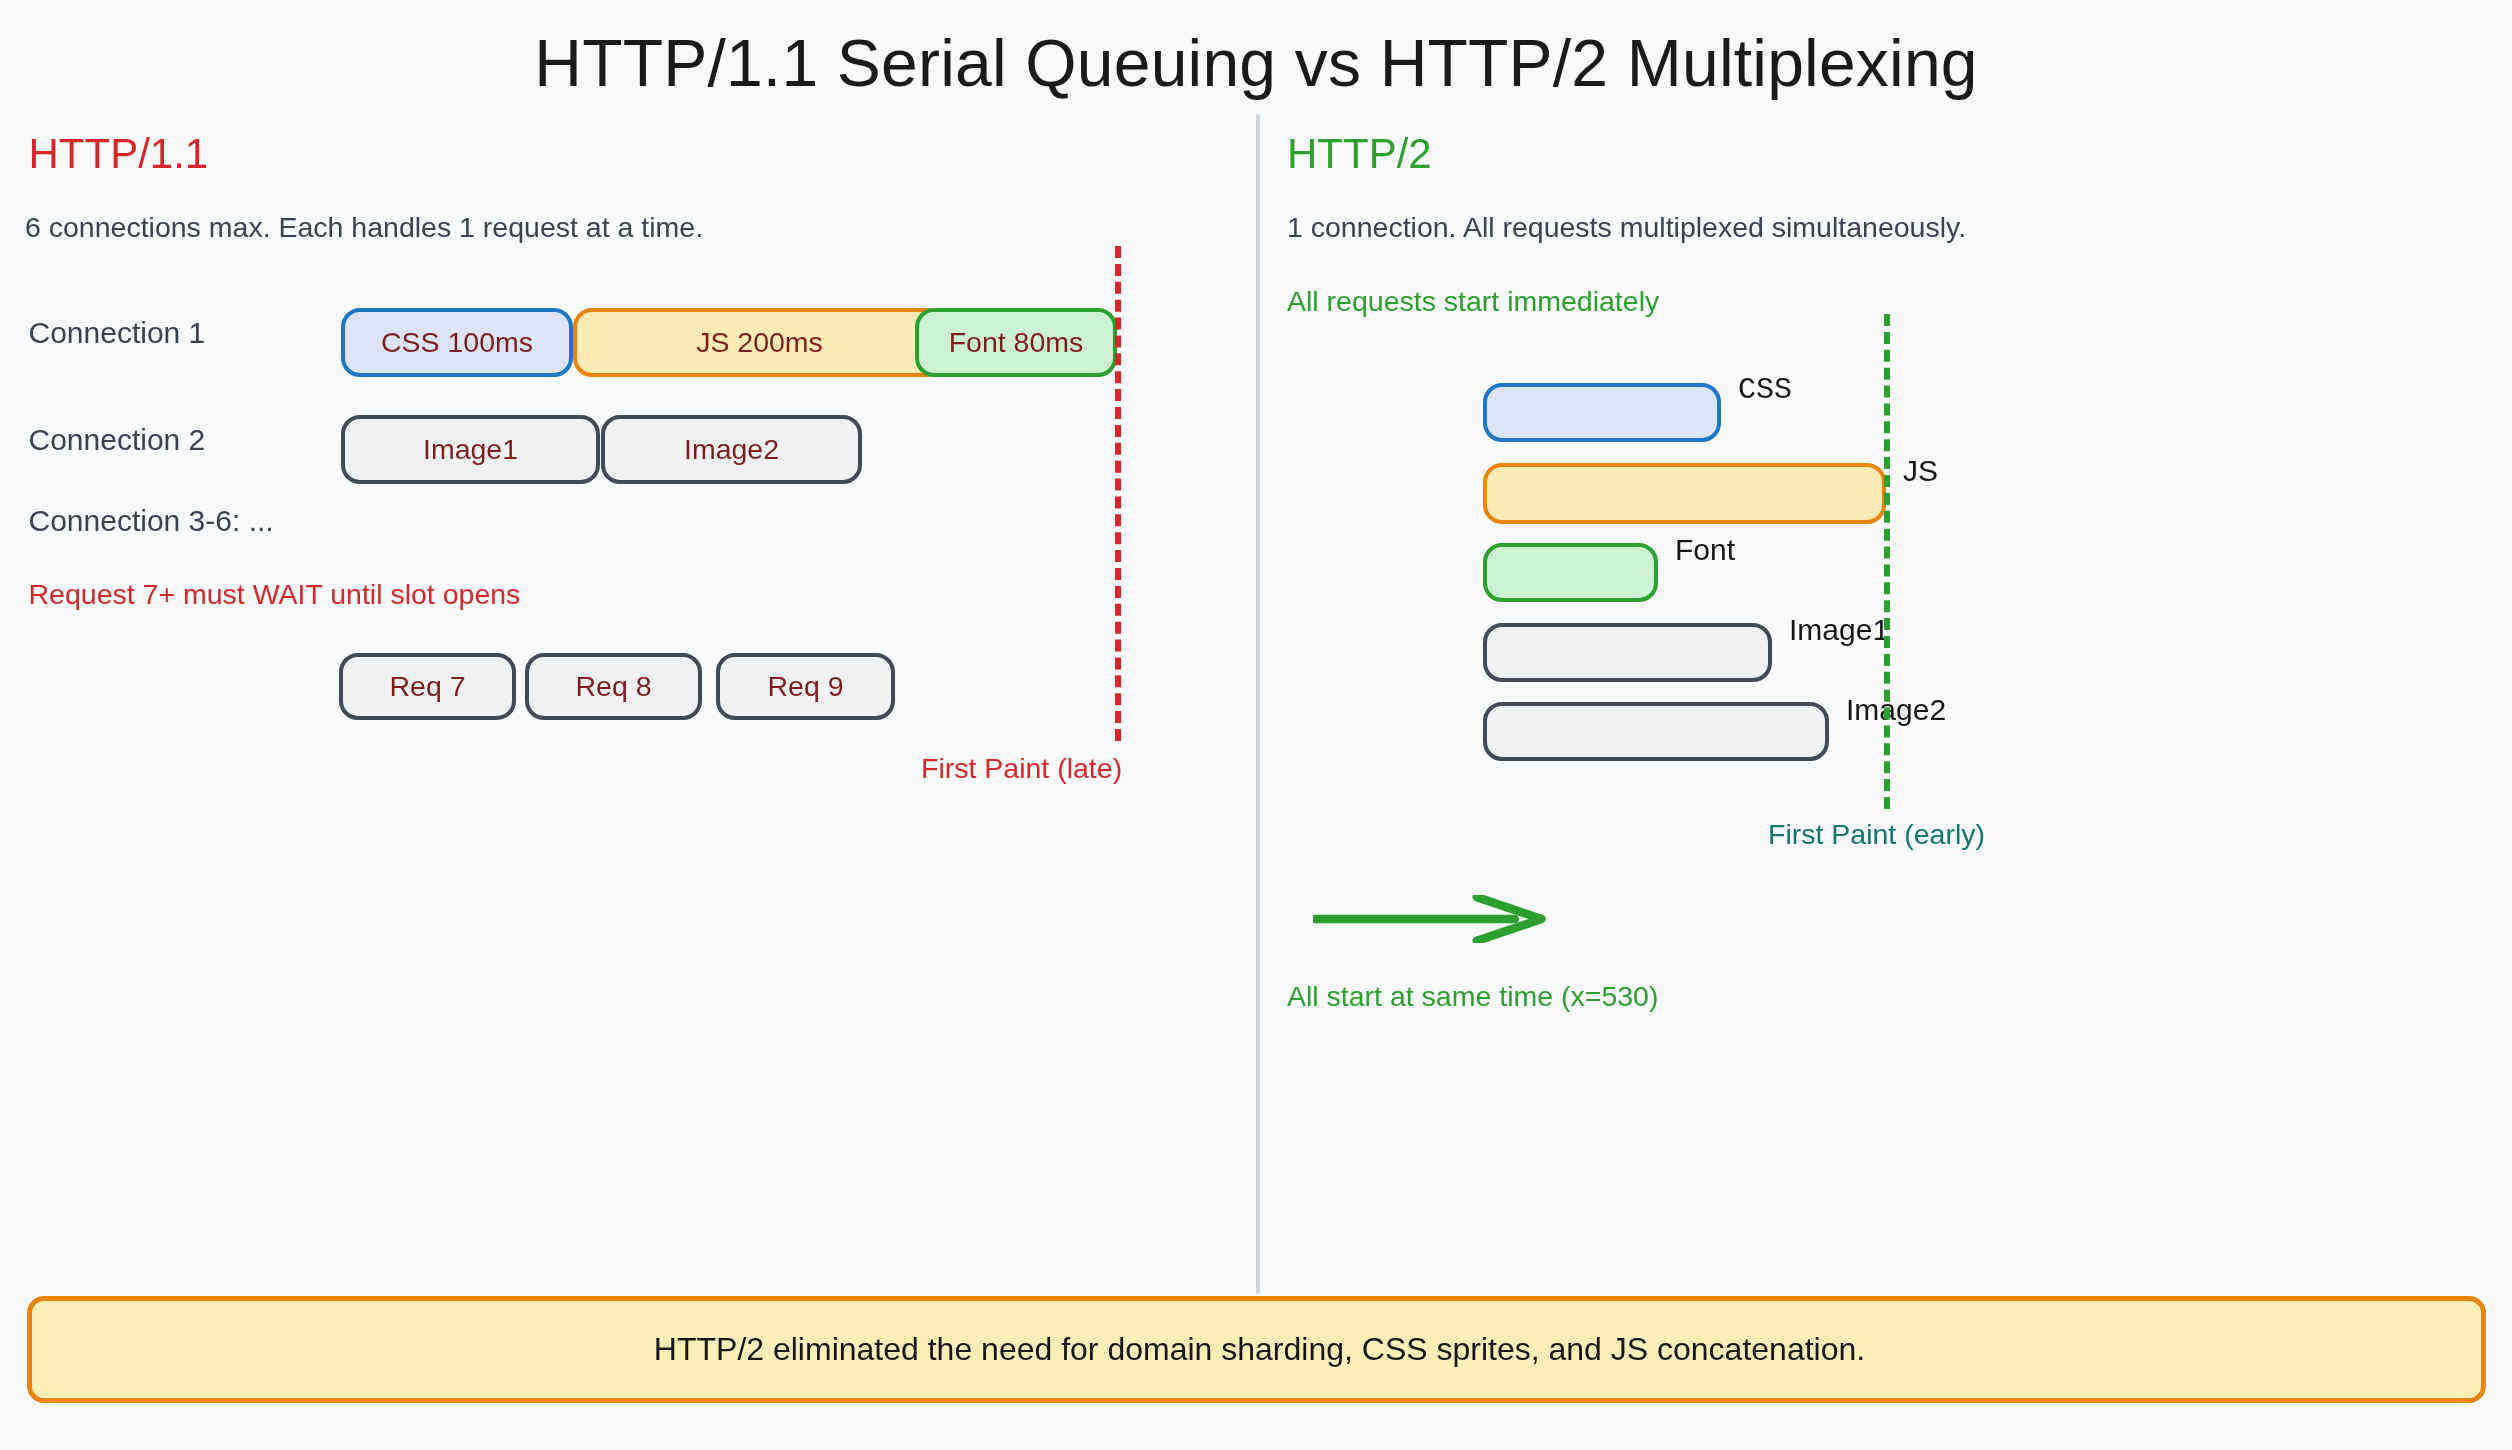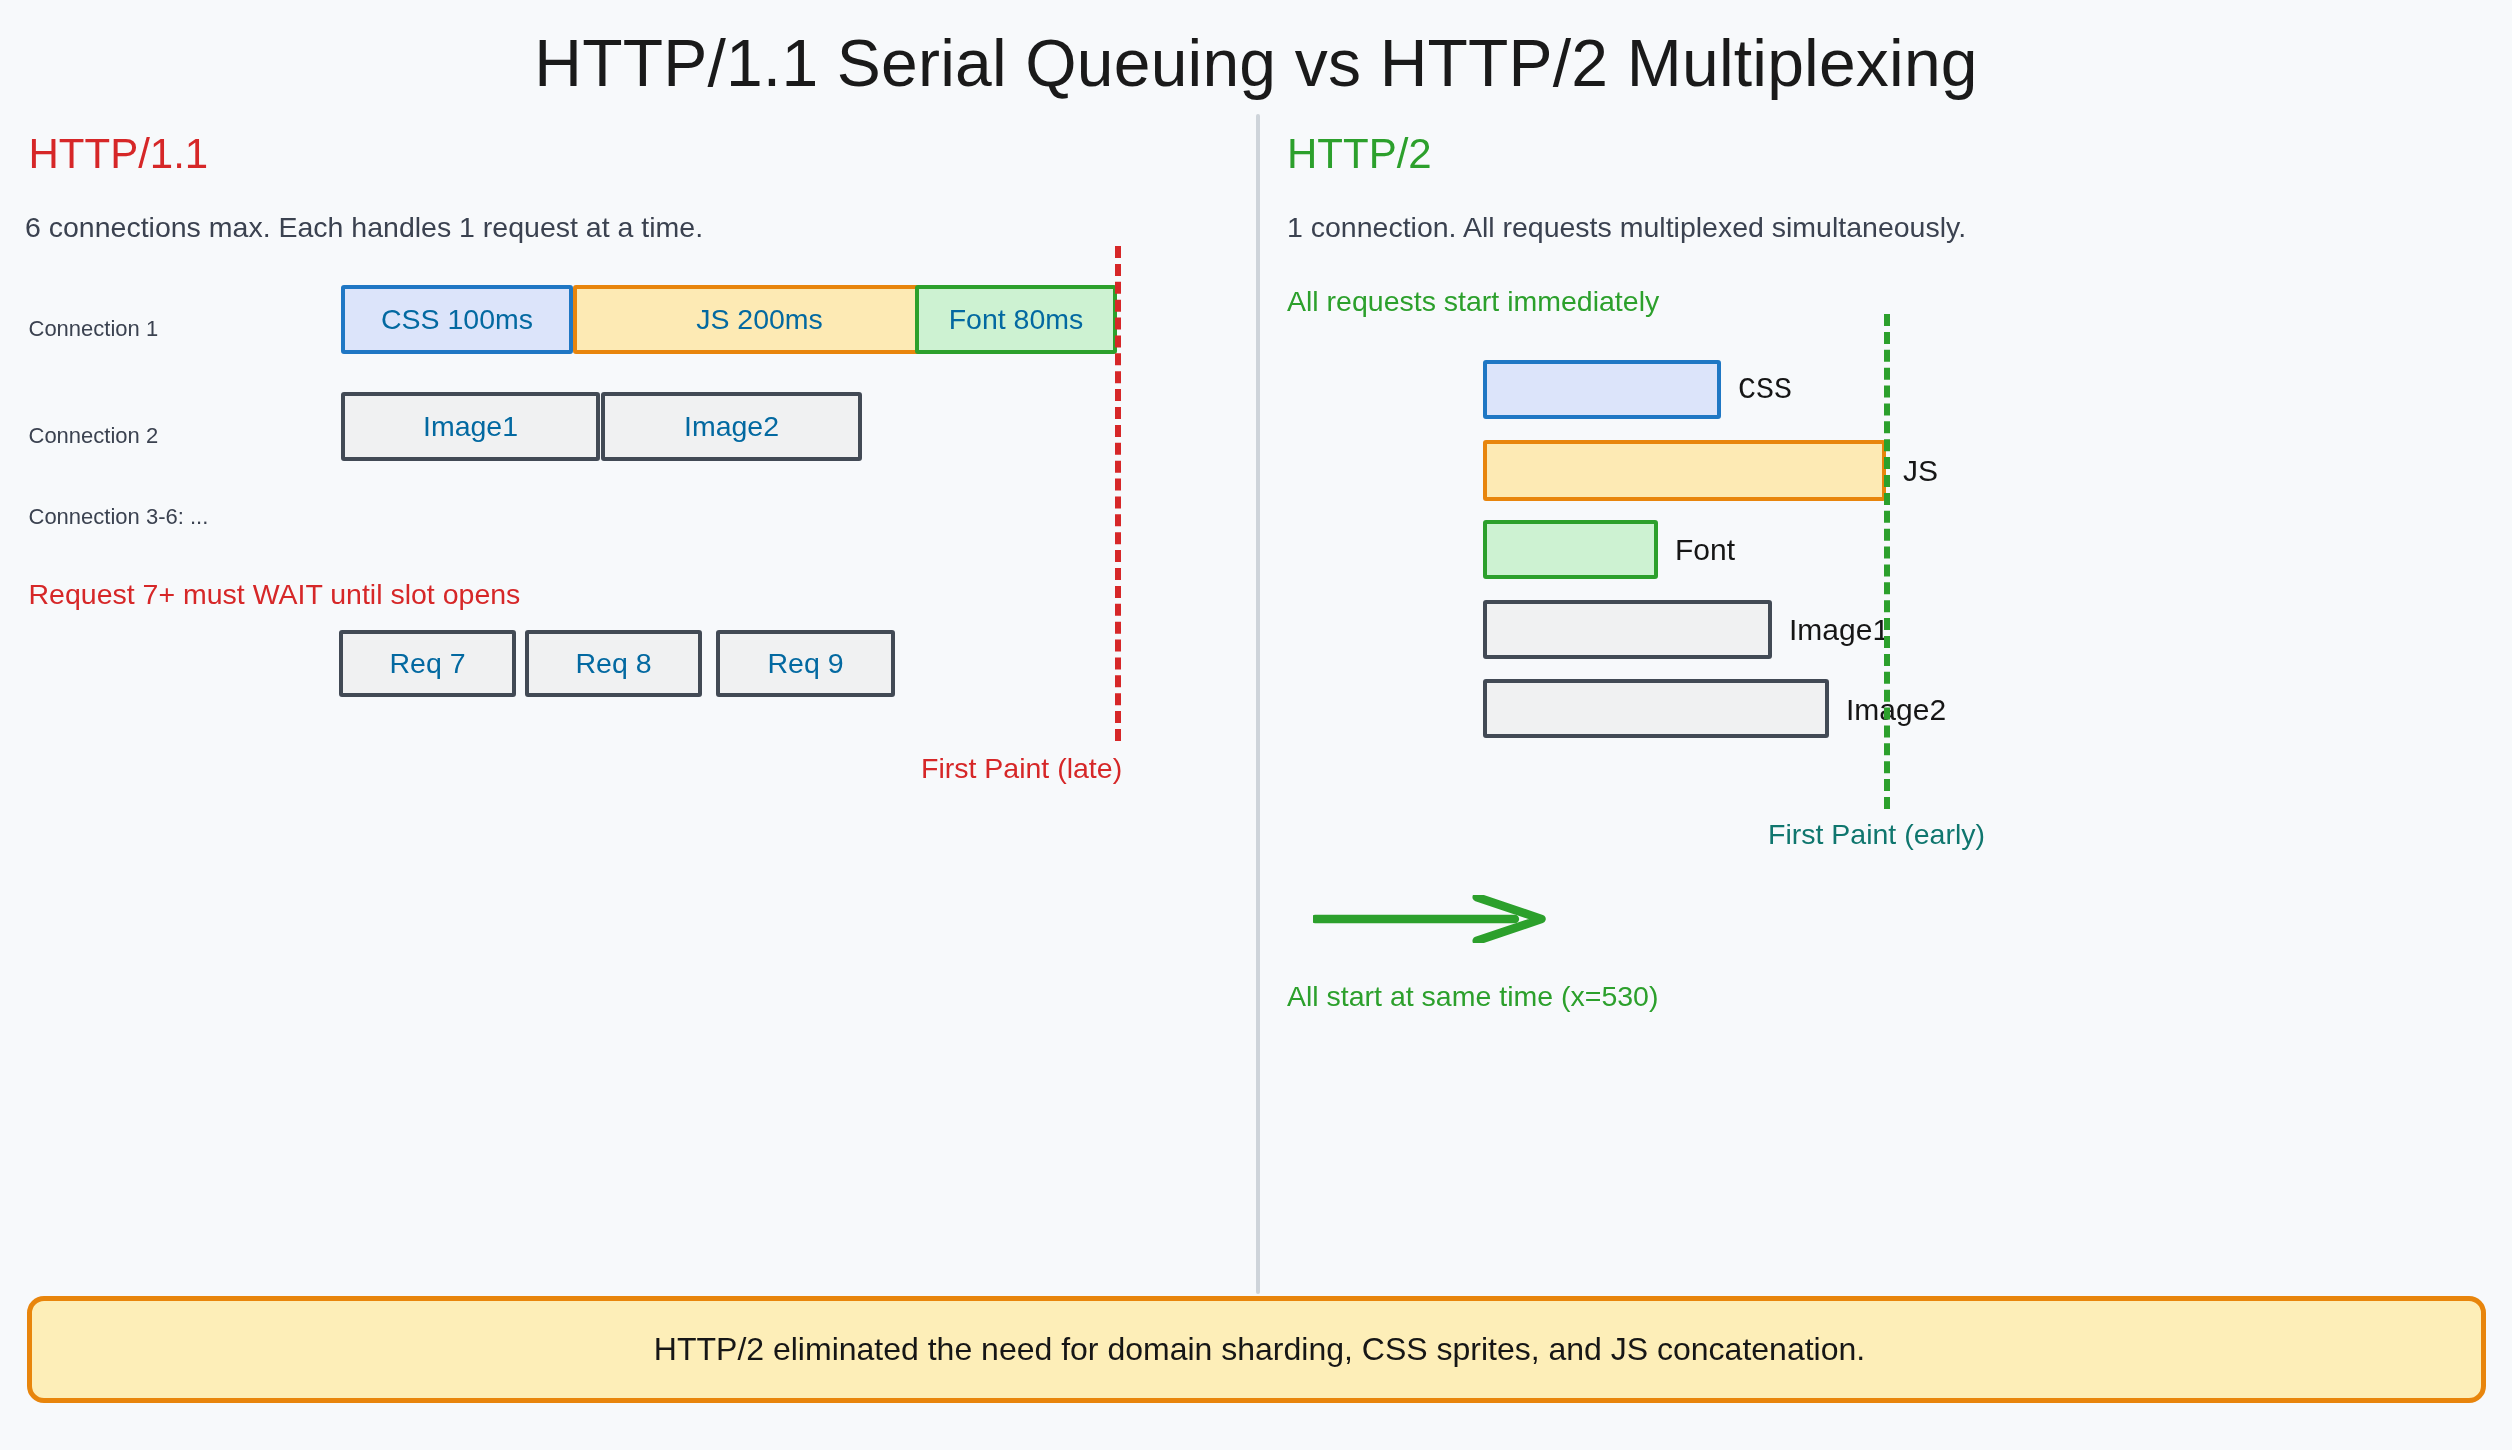--- a/index.html
+++ b/index.html
@@ -52,48 +52,49 @@
 
   .panel-sub {
     font-size: 28.5px;
     color: #3b4250;
   }
   #http11-sub { left: 25px; top: 211px; }
   #http2-sub  { left: 1287px; top: 211px; }
 
   
   .row-label {
-    font-size: 22px;
+    font-size: 30px;
     color: #3b4250;
     white-space: nowrap;
   }
   #conn1-label  { left: 28.5px; top: 316px; }
   #conn2-label  { left: 28.5px; top: 423px; }
   #conn36-label { left: 28.5px; top: 504px; }
 
   #wait-note {
     left: 28.5px;
     top: 578px;
     font-size: 28.5px;
     color: #d62728;
     white-space: nowrap;
   }
 
   
   .bar {
     box-sizing: border-box;
-    border-radius: 3px;
+    border-radius: 19px;
     border-width: 4.8px;
     border-style: solid;
     display: flex;
     align-items: center;
     justify-content: center;
     font-size: 28.5px;
-    color: #0369a1;
-    white-space: nowrap;
+    color: #7f1d1d;
+    white-space: nowrap;
+    margin-top: 23px;
   }
   .bar.blue   { background: #dce4fa; border-color: #1f77c4; }
   .bar.orange { background: #fdeab4; border-color: #e8850c; }
   .bar.green  { background: #cdf2d2; border-color: #2ca02c; }
   .bar.grey   { background: #f0f1f2; border-color: #424a55; }
 
   
   #bar-css    { left: 341px; top: 285px; width: 232px; height: 69px; }
   #bar-js     { left: 573px; top: 285px; width: 373px; height: 69px; }
   #bar-font   { left: 915px; top: 285px; width: 202px; height: 69px; }

